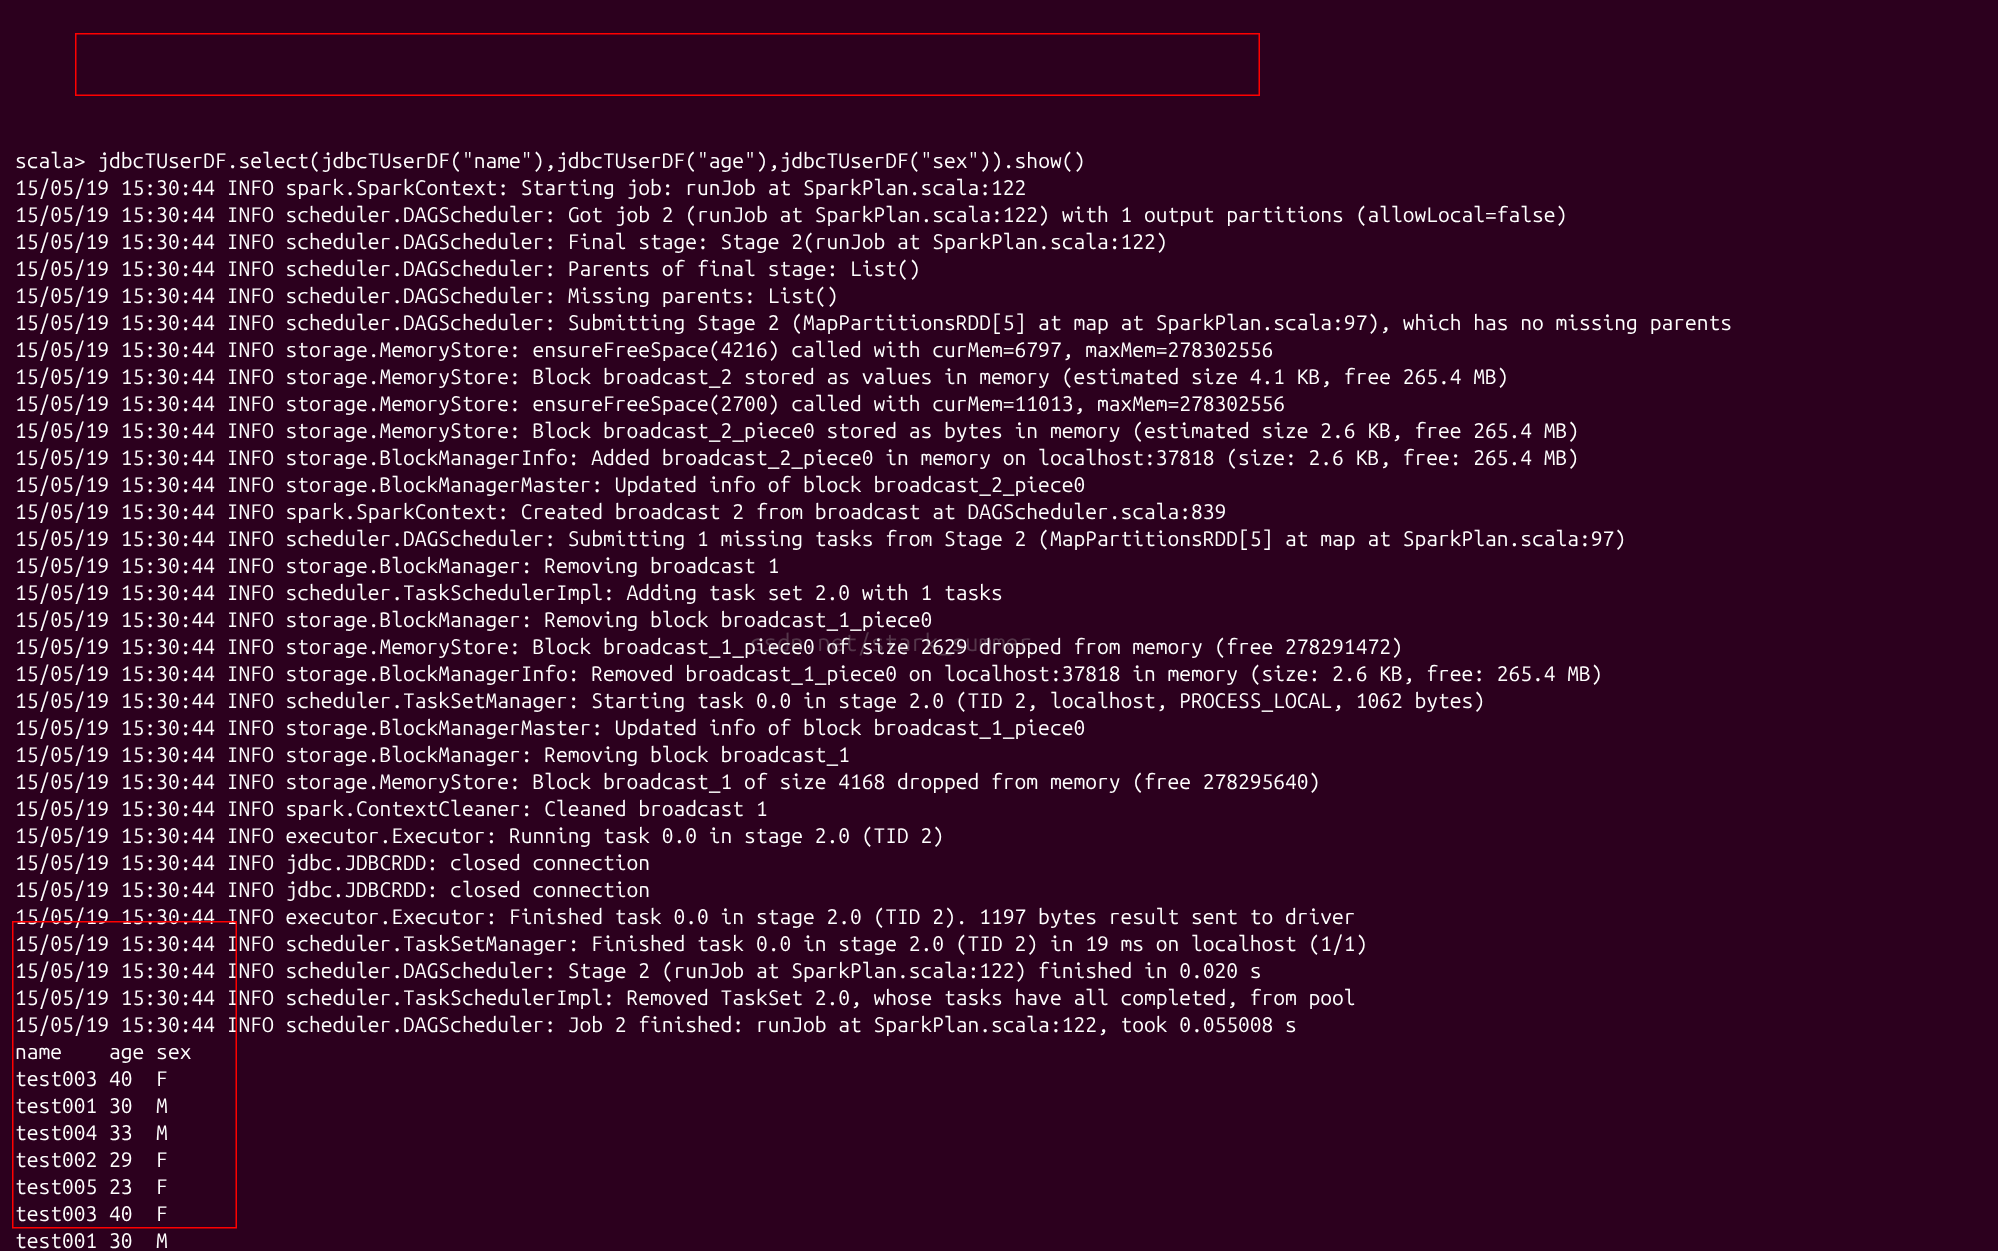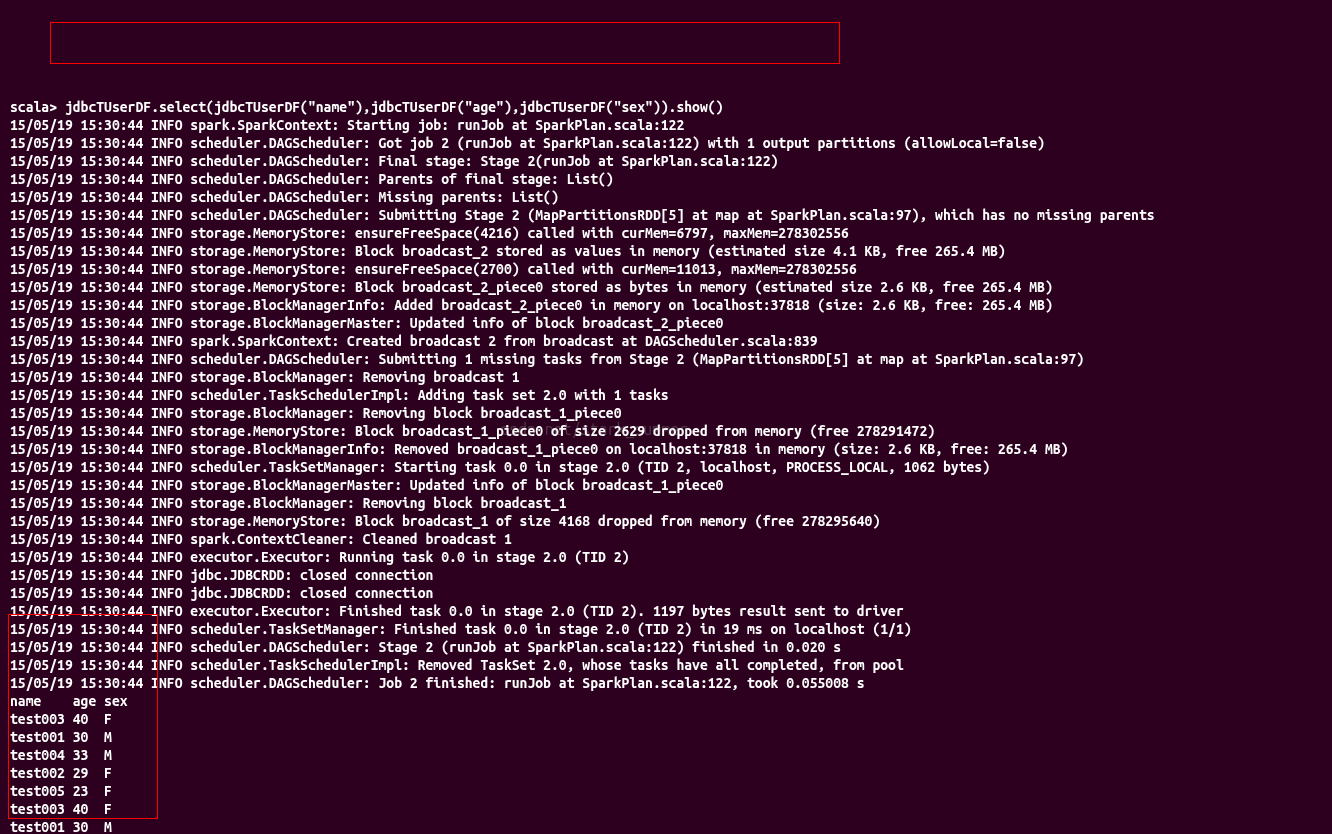--- a/index.html
+++ b/index.html
@@ -14,21 +14,20 @@
       font-size: 14px;
       line-height: 18px;
       padding: 8px 10px;
       white-space: pre;
       overflow-x: auto;
       width: 1332px;
       height: 834px;
     }
     .terminal-line {
       display: block;
-      font-weight: bold;
     }
     .highlight-box-top {
       position: absolute;
       border: 1px solid #ff0000;
       pointer-events: none;
       top: 22px;
       left: 50px;
       width: 790px;
       height: 42px;
     }

